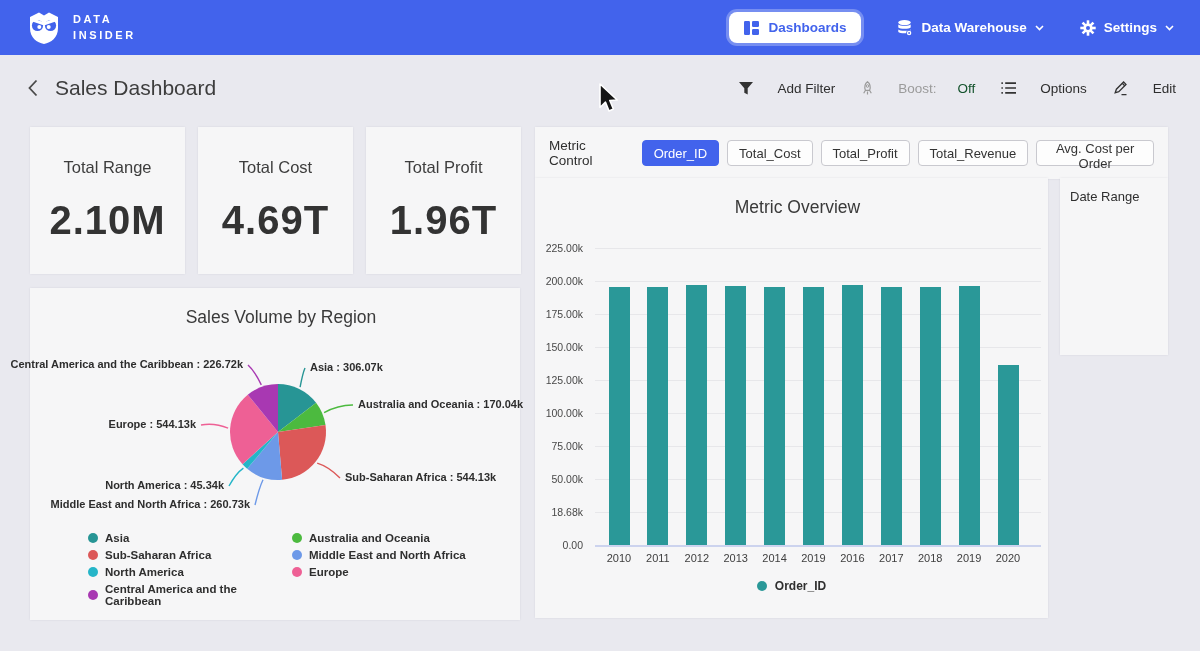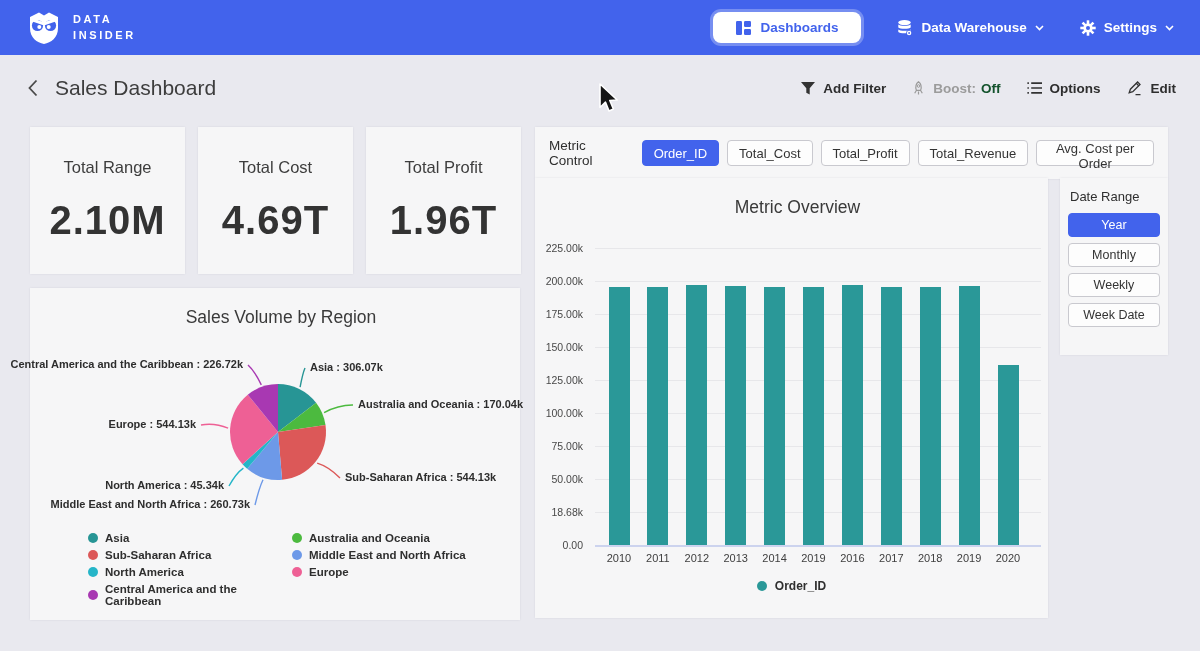--- a/index.html
+++ b/index.html
@@ -19,34 +19,34 @@
     background:#4263ec;
     display:flex; align-items:center; justify-content:space-between;
     padding:0 26px;
   }
   .brand { display:flex; align-items:center; gap:11px; }
   .brand-text { display:flex; flex-direction:column; color:#fff; font-size:11px; font-weight:700; letter-spacing:2.6px; line-height:1.45; }
   .nav-right { display:flex; align-items:center; gap:36px; }
   .dash-pill {
     display:flex; align-items:center; gap:9px;
     background:#fff; color:#4263ec; border:none; border-radius:8px;
-    padding:8px 23px; font-weight:700; font-size:13.5px;
+    padding:8px 15px; font-weight:700; font-size:13.5px;
     box-shadow:0 0 0 3px rgba(255,255,255,0.28);
   }
   .nav-item { display:flex; align-items:center; gap:8px; color:#fff; font-size:13.5px; font-weight:600; cursor:pointer; }
 
   
   .page-header {
     position:absolute; top:55px; left:0; width:1200px; height:66px;
     display:flex; align-items:center; padding:0 24px;
   }
   .back-btn { background:none; border:none; display:flex; align-items:center; padding:4px; }
   .page-title { font-size:21px; font-weight:500; color:#3d3d3d; margin-left:13px; }
   .header-actions { margin-left:auto; display:flex; align-items:center; gap:26px; }
-  .h-act { display:flex; align-items:center; gap:8px; background:none; border:none; font-size:13.5px; font-weight:700; color:#2e2e2e; }
+  .h-act { display:flex; align-items:center; gap:24px; background:none; border:none; font-size:13.5px; font-weight:400; color:#2e2e2e; }
   .boost-label { color:#9b9b9b; }
   .boost-state { color:#14532d; margin-left:-3px; }
 
   
   .card {
     position:absolute; background:#f6f6f7;
     box-shadow:0 0 2px rgba(60,60,90,0.10);
   }
   
   #kpi-row { position:absolute; left:30px; top:127px; display:flex; gap:13px; }
@@ -268,26 +268,20 @@
       <div class="xtick" style="left: 454px; top: 374px;">2020</div>
     </div>
   <div id="bar-legend">
       <span class="legend-dot" style="background: rgb(42, 152, 152);"></span>
       <span class="legend-text">Order_ID</span>
     </div>
 </section>
 
 <aside class="card date-card">
   <div class="dr-label">Date Range</div>
-  <div id="dr-options">
-      <button class="pill-btn dr-btn selected">Year</button>
-      <button class="pill-btn dr-btn">Monthly</button>
-      <button class="pill-btn dr-btn">Weekly</button>
-      <button class="pill-btn dr-btn">Week Date</button>
-    </div>
 </aside>
 
 <section class="card pie-card">
   <h2 class="chart-title">Sales Volume by Region</h2>
   <div id="pie-area">
     <svg id="pie-svg" width="490" height="332" viewBox="0 0 490 332">
         <path d="M248 144 L248.0 96.0 A48 48 0 0 1 286.1 114.8 Z" fill="#279595"></path>
         <path d="M270.1 99.2 Q272.6 85.6 275 80" fill="none" stroke="#279595" stroke-width="1.4"></path>
         <path d="M248 144 L286.1 114.8 A48 48 0 0 1 295.5 137.1 Z" fill="#4cba3f"></path>
         <path d="M294.1 124.6 Q308.5 116.8 323 117" fill="none" stroke="#4cba3f" stroke-width="1.4"></path>

